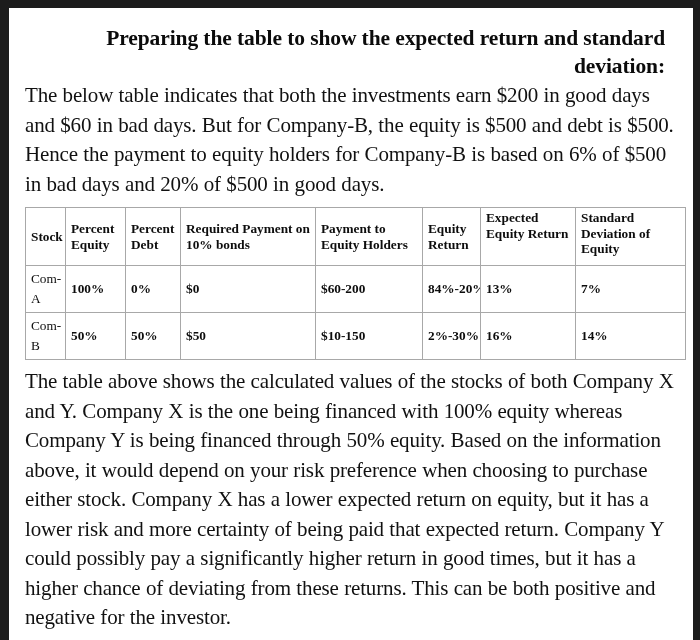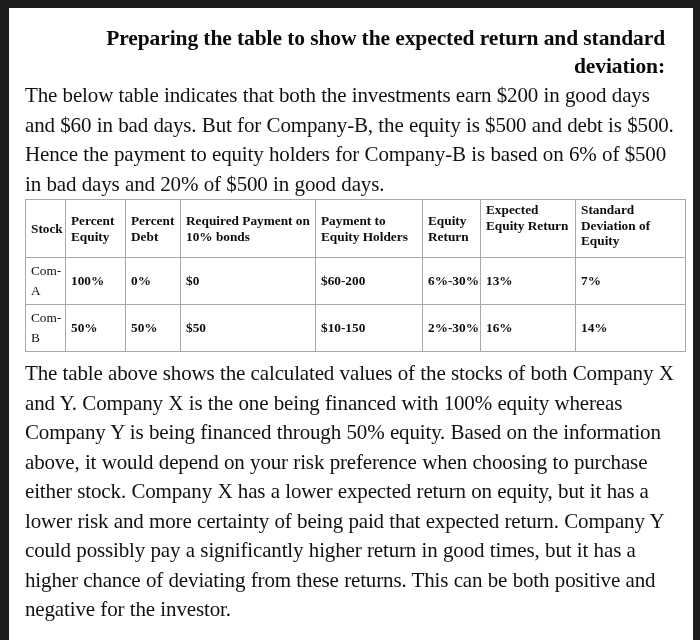--- a/index.html
+++ b/index.html
@@ -42,21 +42,21 @@
   }
   .doc-paragraph {
     font-size: 21px;
     line-height: 29.5px;
     color: #111111;
     margin: 0;
     letter-spacing: -0.15px;
     word-spacing: 0.3px;
   }
   .intro-paragraph {
-    margin-bottom: 0;
+    margin-bottom: 8px;
     max-width: 668px;
   }
   .outro-paragraph {
     margin-top: 7px;
     max-width: 660px;
   }
   .data-table {
     border-collapse: collapse;
     width: 660px;
     table-layout: fixed;
@@ -136,21 +136,21 @@
           <th class="top-align">Standard Deviation of Equity</th>
         </tr>
       </thead>
       <tbody>
         <tr>
           <td class="row-label">Com-A</td>
           <td>100%</td>
           <td>0%</td>
           <td>$0</td>
           <td>$60-200</td>
-          <td>6%-30%</td>
+          <td>84%-20%</td>
           <td>13%</td>
           <td>7%</td>
         </tr>
         <tr>
           <td class="row-label">Com-B</td>
           <td>50%</td>
           <td>50%</td>
           <td>$50</td>
           <td>$10-150</td>
           <td>2%-30%</td>

